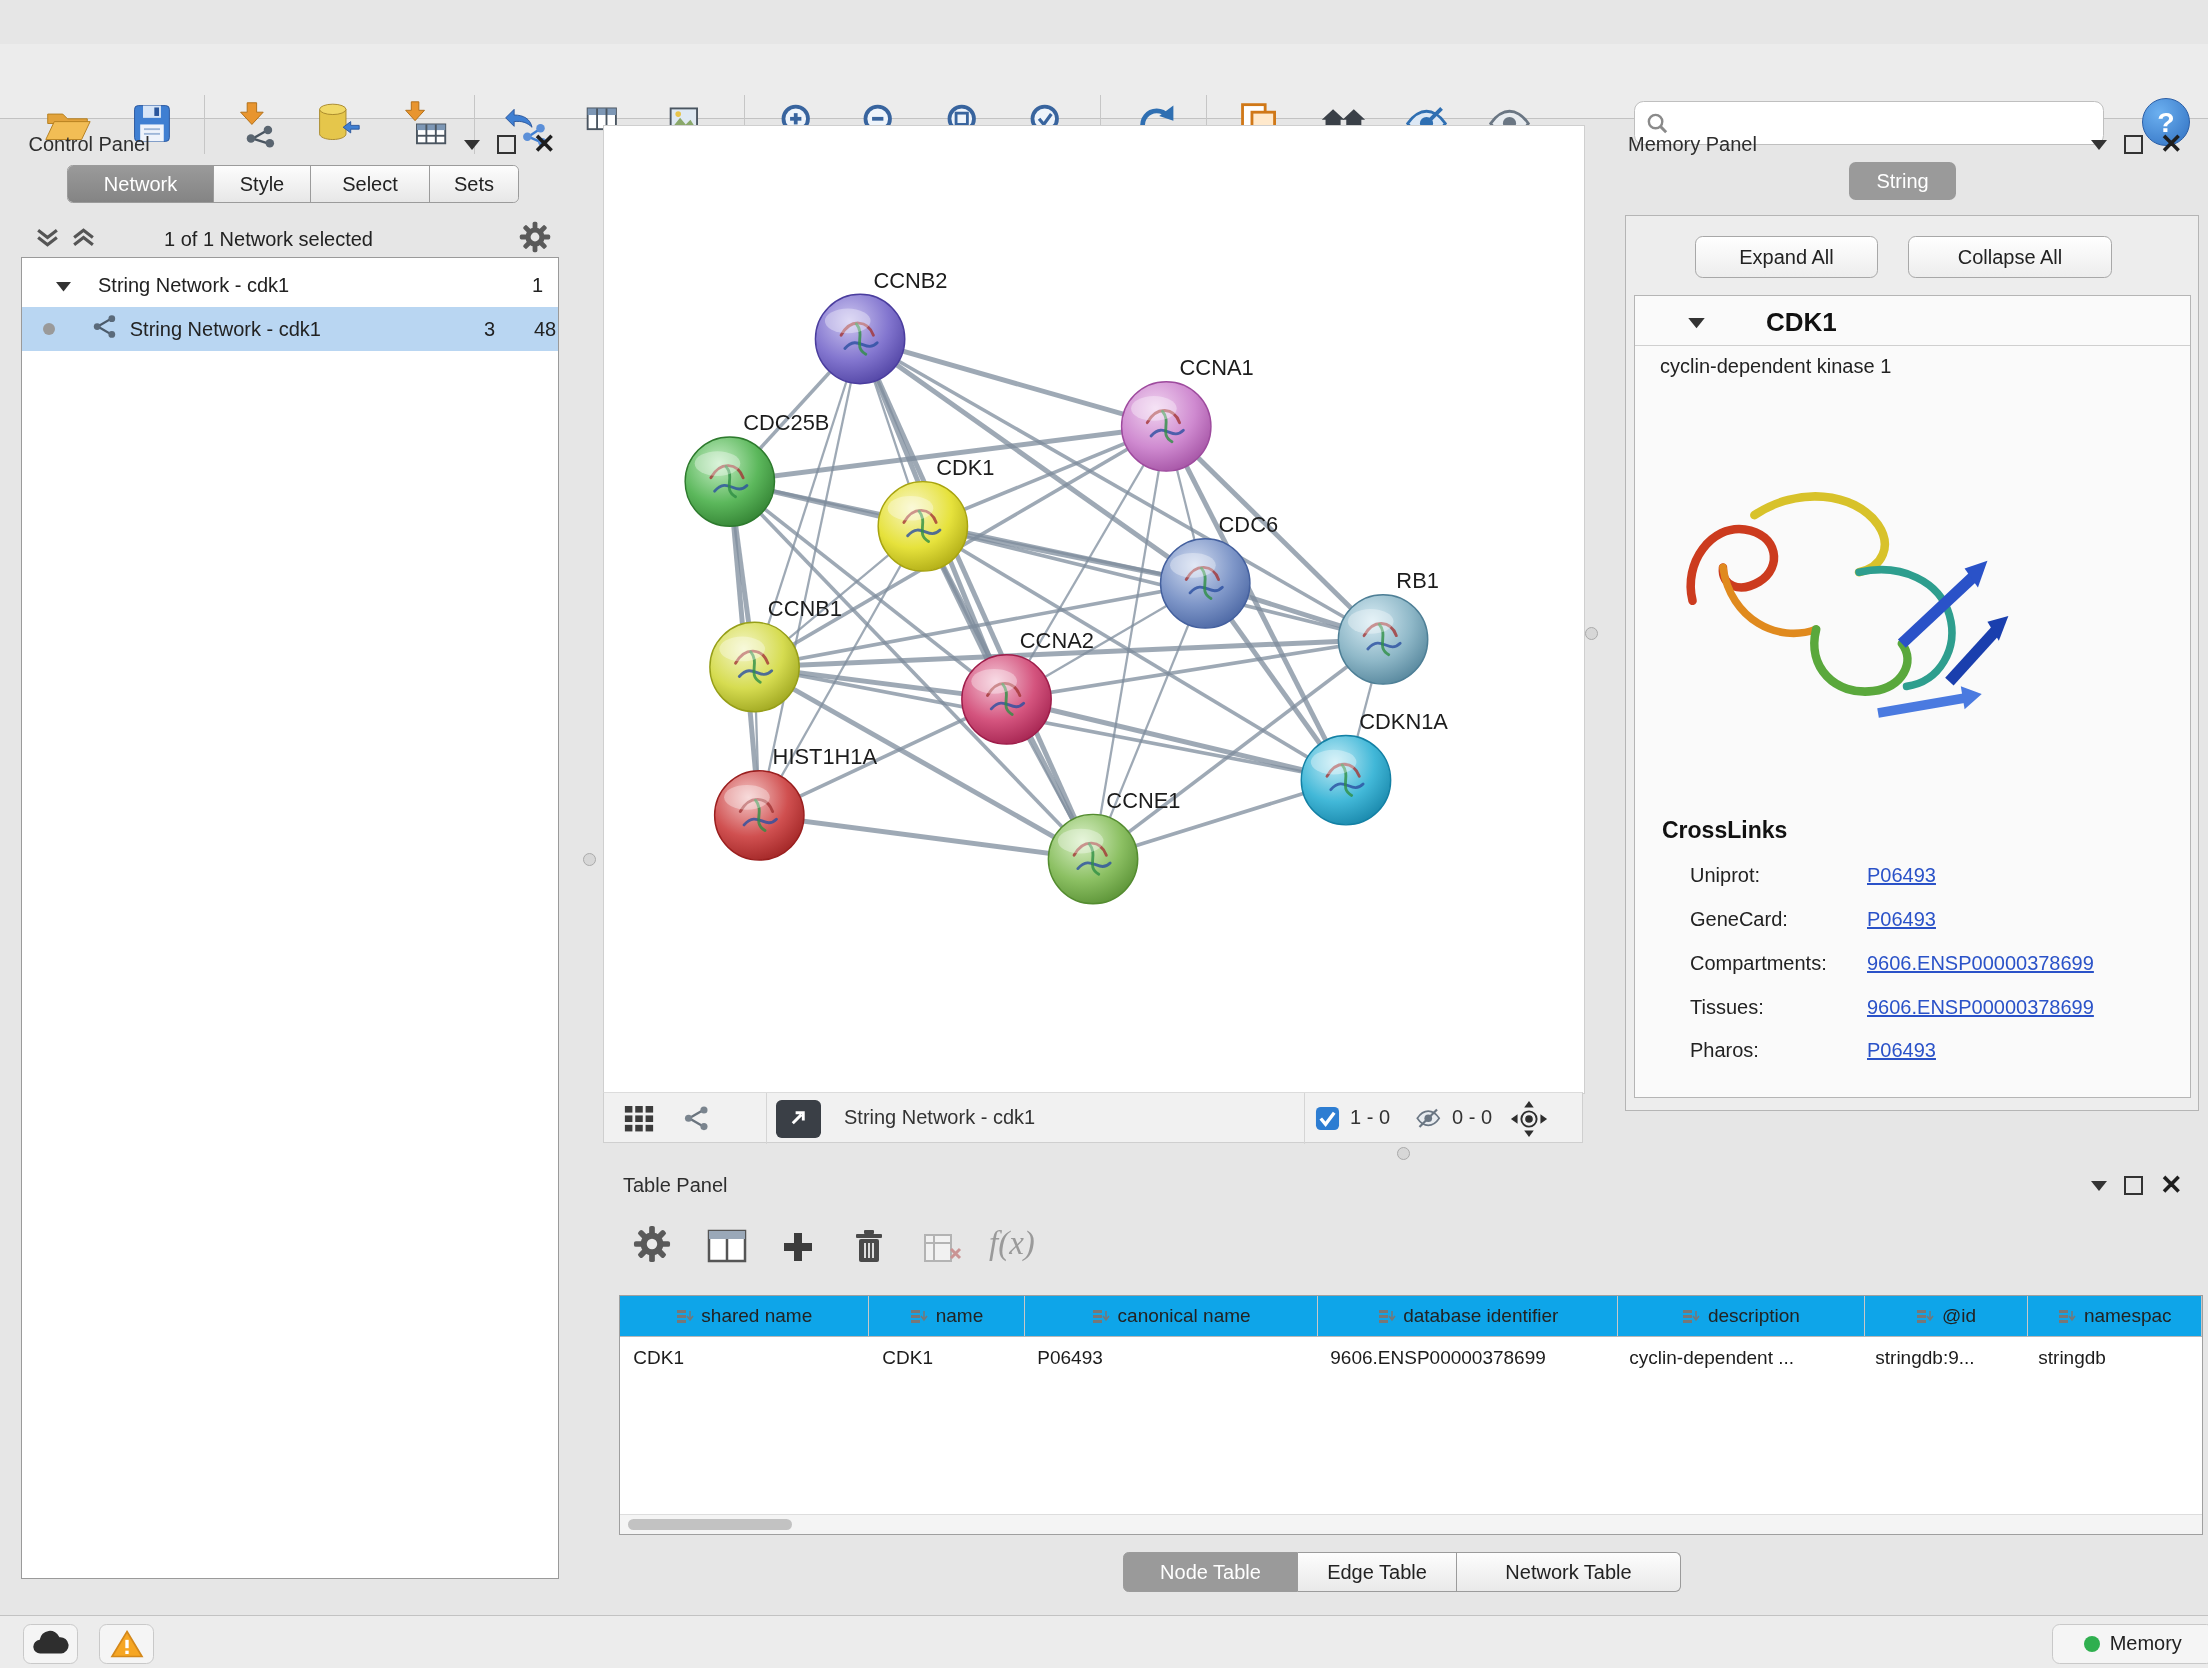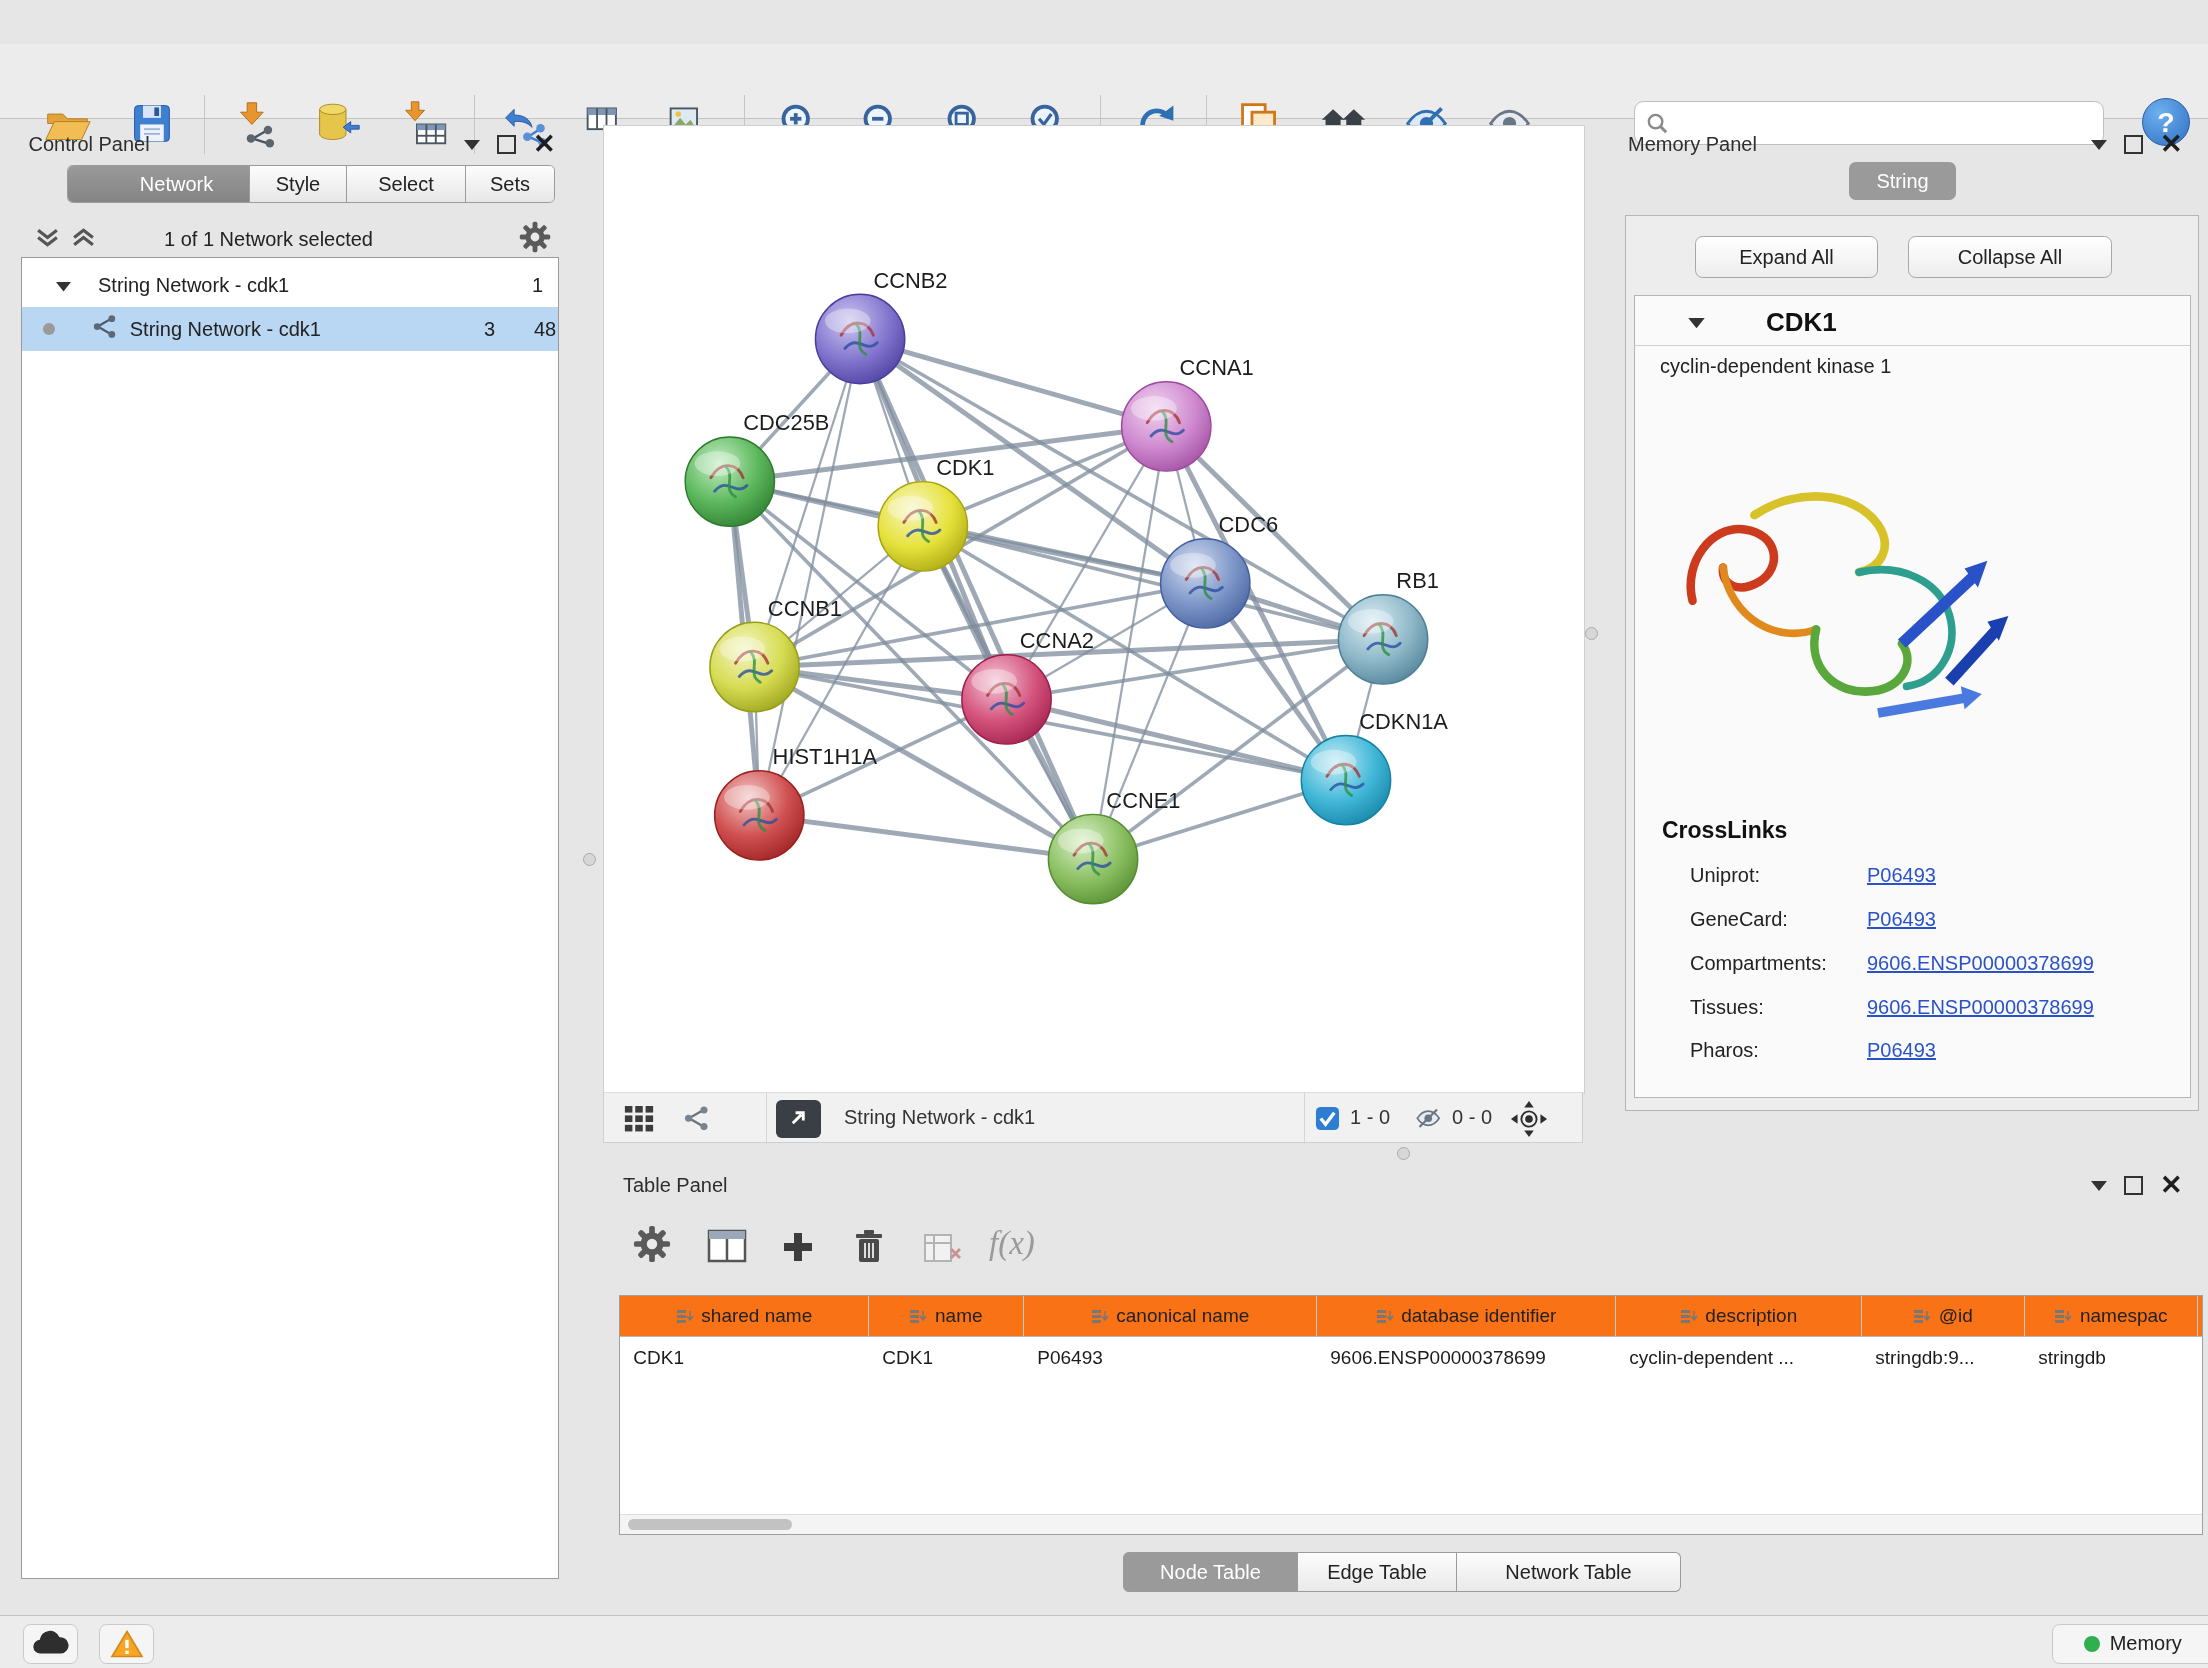--- a/index.html
+++ b/index.html
@@ -31,21 +31,21 @@
   .pctrl{position:absolute;display:flex;align-items:center;gap:17px;}
   .caret{width:0;height:0;border-left:8.6px solid transparent;border-right:8.6px solid transparent;
       border-top:10.5px solid #333;display:inline-block;cursor:pointer;}
   .maxbox{width:15px;height:15px;border:2.4px solid #333;display:inline-block;cursor:pointer;}
   .closex{font-size:27px;font-weight:bold;color:#1e1e1e;line-height:15px;cursor:pointer;}
   
   .seg{position:absolute;display:flex;border:1px solid #9b9b9b;border-radius:5.7px;overflow:hidden;height:36px;}
   .seg .tab{display:flex;align-items:center;justify-content:center;font-size:20px;cursor:pointer;
       background:linear-gradient(#fdfdfd,#e7e7e7);color:#222;border-right:1px solid #9b9b9b;}
   .seg .tab:last-child{border-right:none;}
-  .seg .tab.active{background:linear-gradient(#9a9a9a,#848484);color:#fff;padding-left:36px;}
+  .seg .tab.active{background:linear-gradient(#9a9a9a,#848484);color:#fff;}
   .listbox{position:absolute;left:21px;top:257px;width:538px;height:1322px;background:#fff;
       border:1px solid #9a9a9a;box-sizing:border-box;}
   .treerow{position:absolute;left:0;width:100%;height:44px;display:flex;align-items:center;font-size:20px;}
   .treerow.selected{background:#b9d6f2;}
   
   .net-canvas{position:absolute;left:603px;top:125px;width:980px;height:967px;background:#fff;
       border:1px solid #cfcfcf;box-sizing:content-box;}
   svg text{font-family:"Liberation Sans",sans-serif;}
   .net-bottombar{position:absolute;left:603px;top:1092px;width:980px;height:51px;background:#f1f1f1;
       border:1px solid #cfcfcf;border-top:1px solid #dcdcdc;box-sizing:border-box;}
@@ -60,21 +60,21 @@
   .btn{position:absolute;height:42px;background:linear-gradient(#ffffff,#ededed);border:1px solid #a8a8a8;
       border-radius:7.6px;font-size:20px;color:#222;cursor:pointer;font-family:"Liberation Sans",sans-serif;}
   .ibox{position:absolute;left:1634px;top:295px;width:557px;height:803px;background:#fafafa;
       border:1px solid #b5b5b5;box-sizing:border-box;}
   .xrow{position:absolute;left:0;width:100%;height:40px;display:flex;align-items:center;font-size:20px;}
   .xrow .xlabel{margin-left:55px;width:177px;color:#222;}
   .xrow a{color:#2a52c8;text-decoration:underline;cursor:pointer;}
   
   .tablebox{position:absolute;left:619px;top:1295px;width:1584px;height:240px;background:#fff;
       border:1px solid #9f9f9f;box-sizing:border-box;overflow:hidden;}
-  .thead{display:flex;height:40px;background:#f97316;border-bottom:1px solid #b8b8b8;}
+  .thead{display:flex;height:40px;background:#0ea5e9;border-bottom:1px solid #b8b8b8;justify-content:space-between;}
   .th{display:flex;align-items:center;justify-content:center;gap:7.6px;font-size:19px;color:#222;
       border-right:1px solid #c8c8c8;box-sizing:border-box;cursor:pointer;}
   .trow{display:flex;height:42px;}
   .td{display:flex;align-items:center;font-size:19px;color:#1c1c1c;padding-left:13.3px;
       box-sizing:border-box;cursor:default;}
   .hscroll{position:absolute;left:0;bottom:0;width:100%;height:19px;background:#f4f4f4;border-top:1px solid #ddd;}
   .hthumb{position:absolute;left:7.6px;top:3.8px;width:164px;height:11.4px;background:#c2c2c2;border-radius:5.7px;cursor:pointer;}
   .btabs{position:absolute;top:1552px;height:31px;display:flex;}
   .btab{height:38px;display:flex;align-items:center;justify-content:center;font-size:20px;
       background:linear-gradient(#fdfdfd,#e9e9e9);border:1px solid #9b9b9b;border-left:none;

